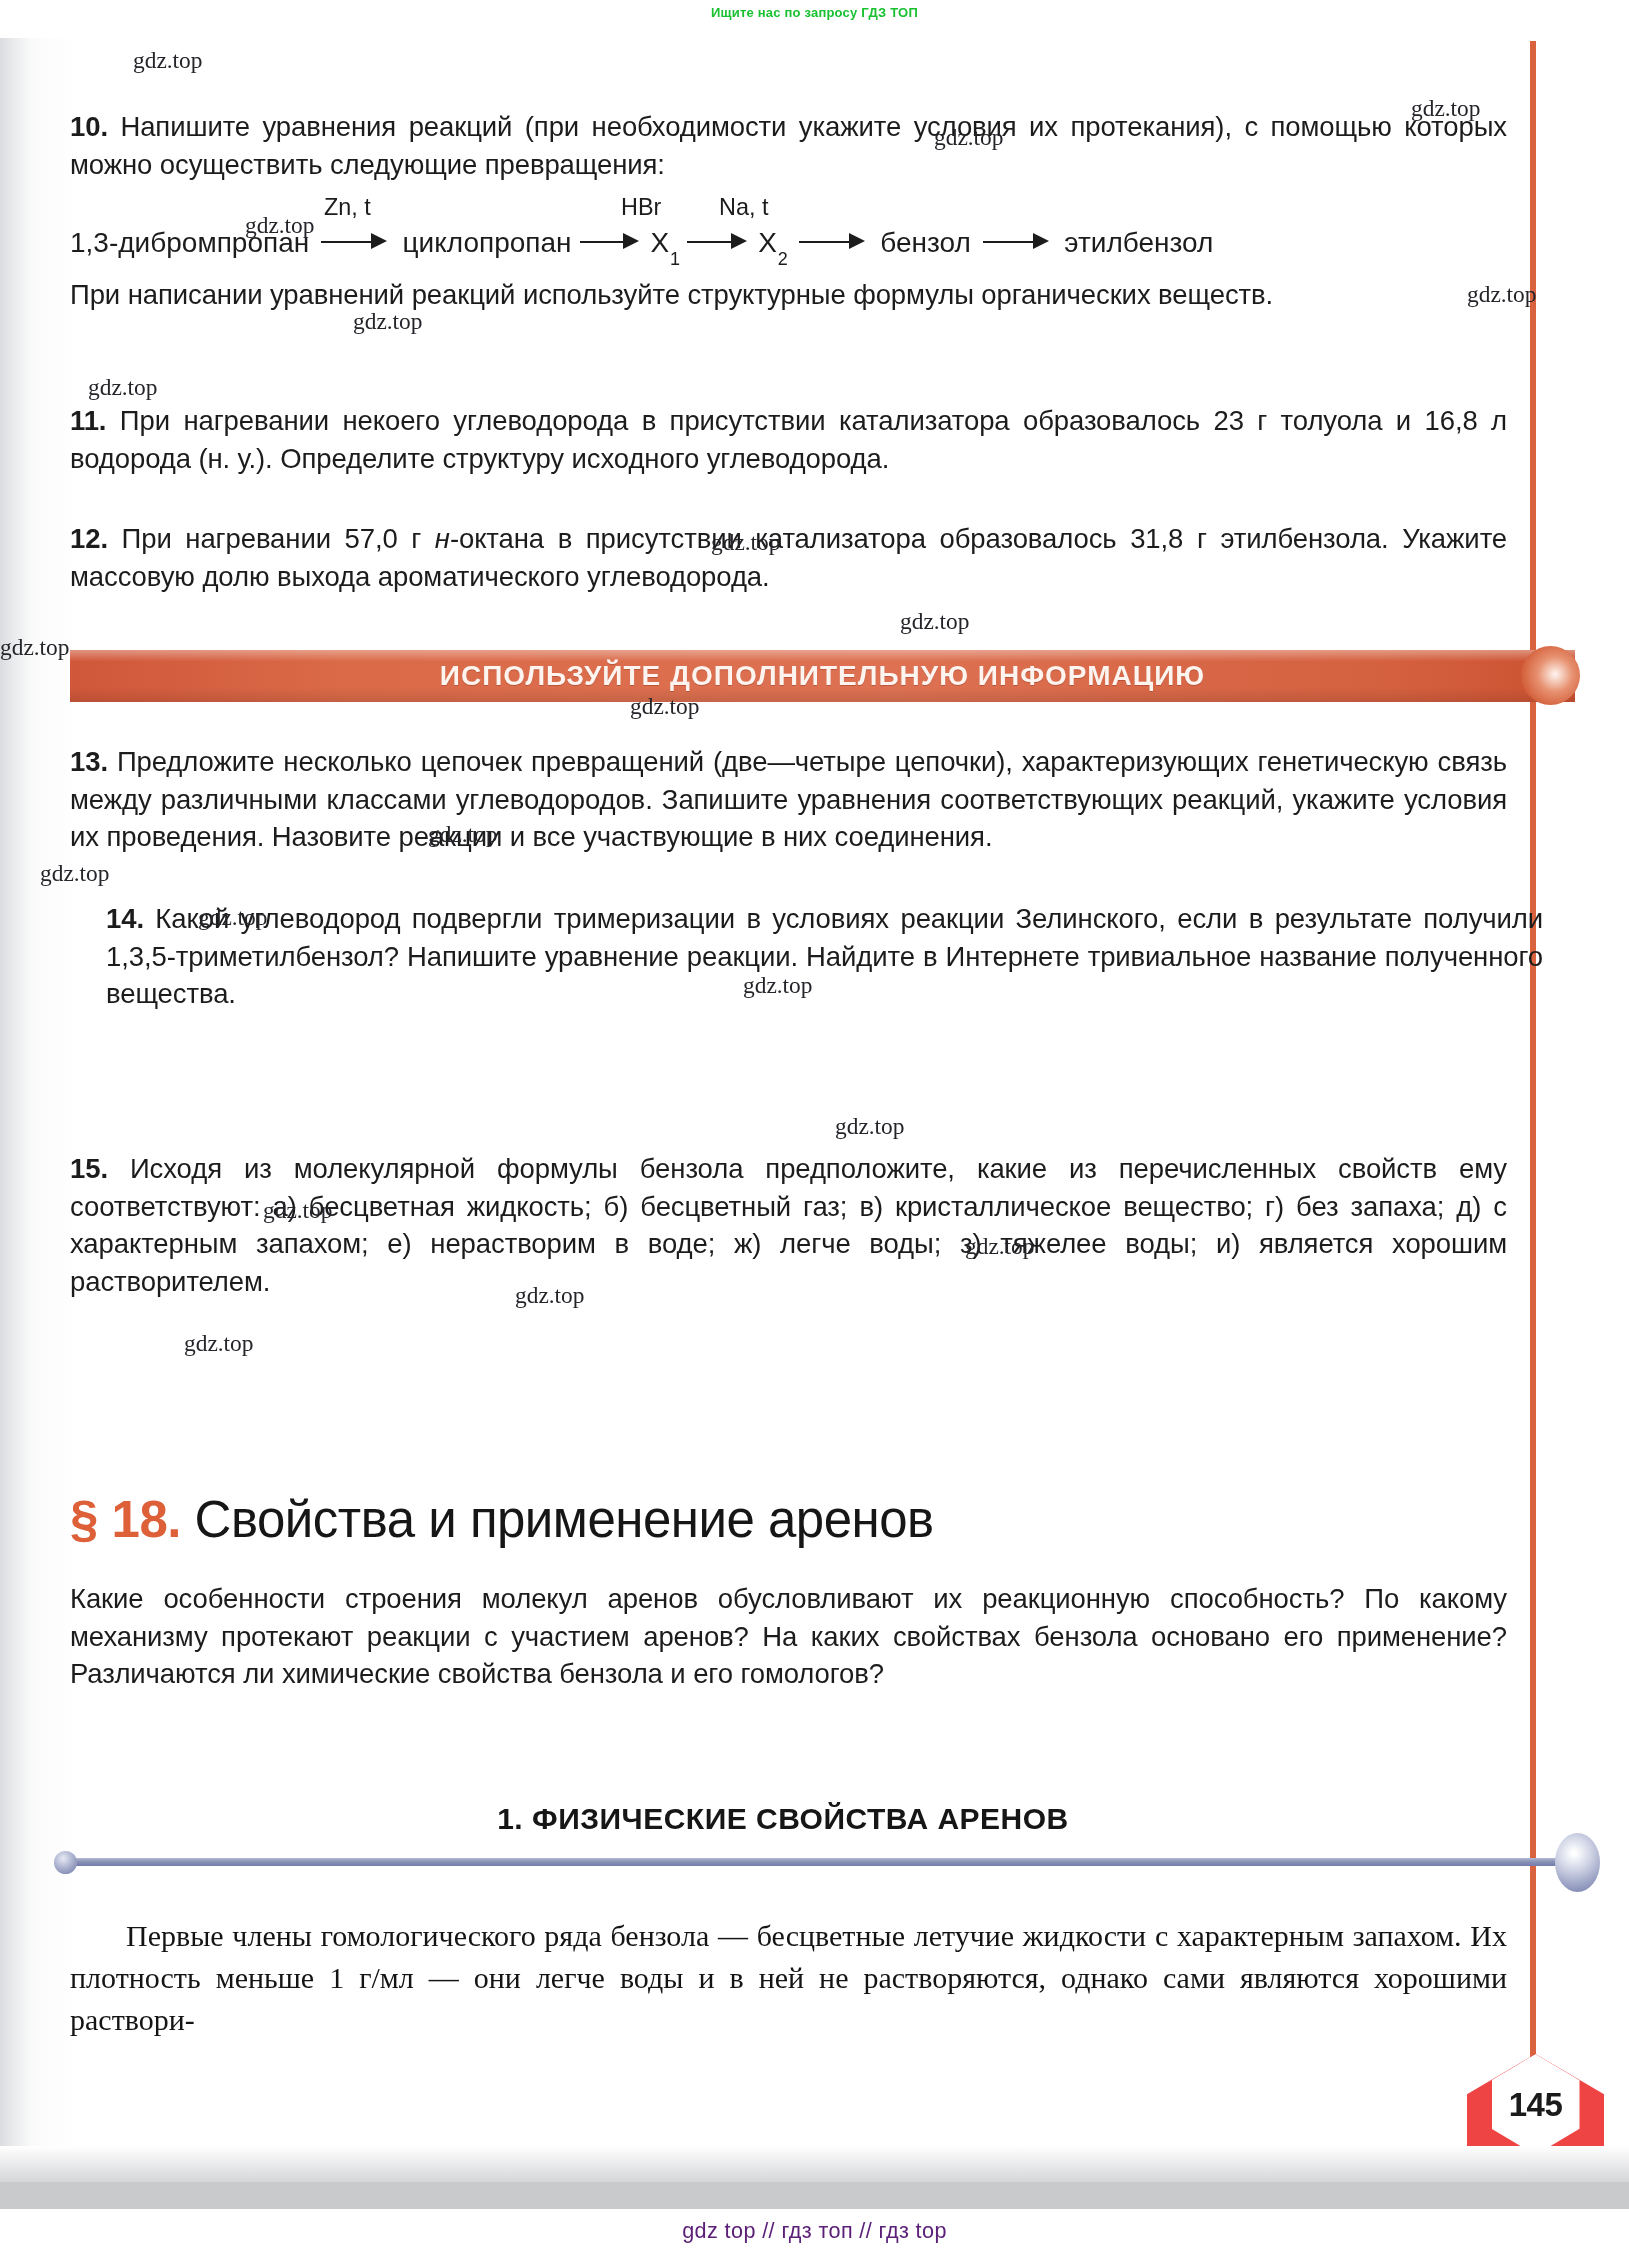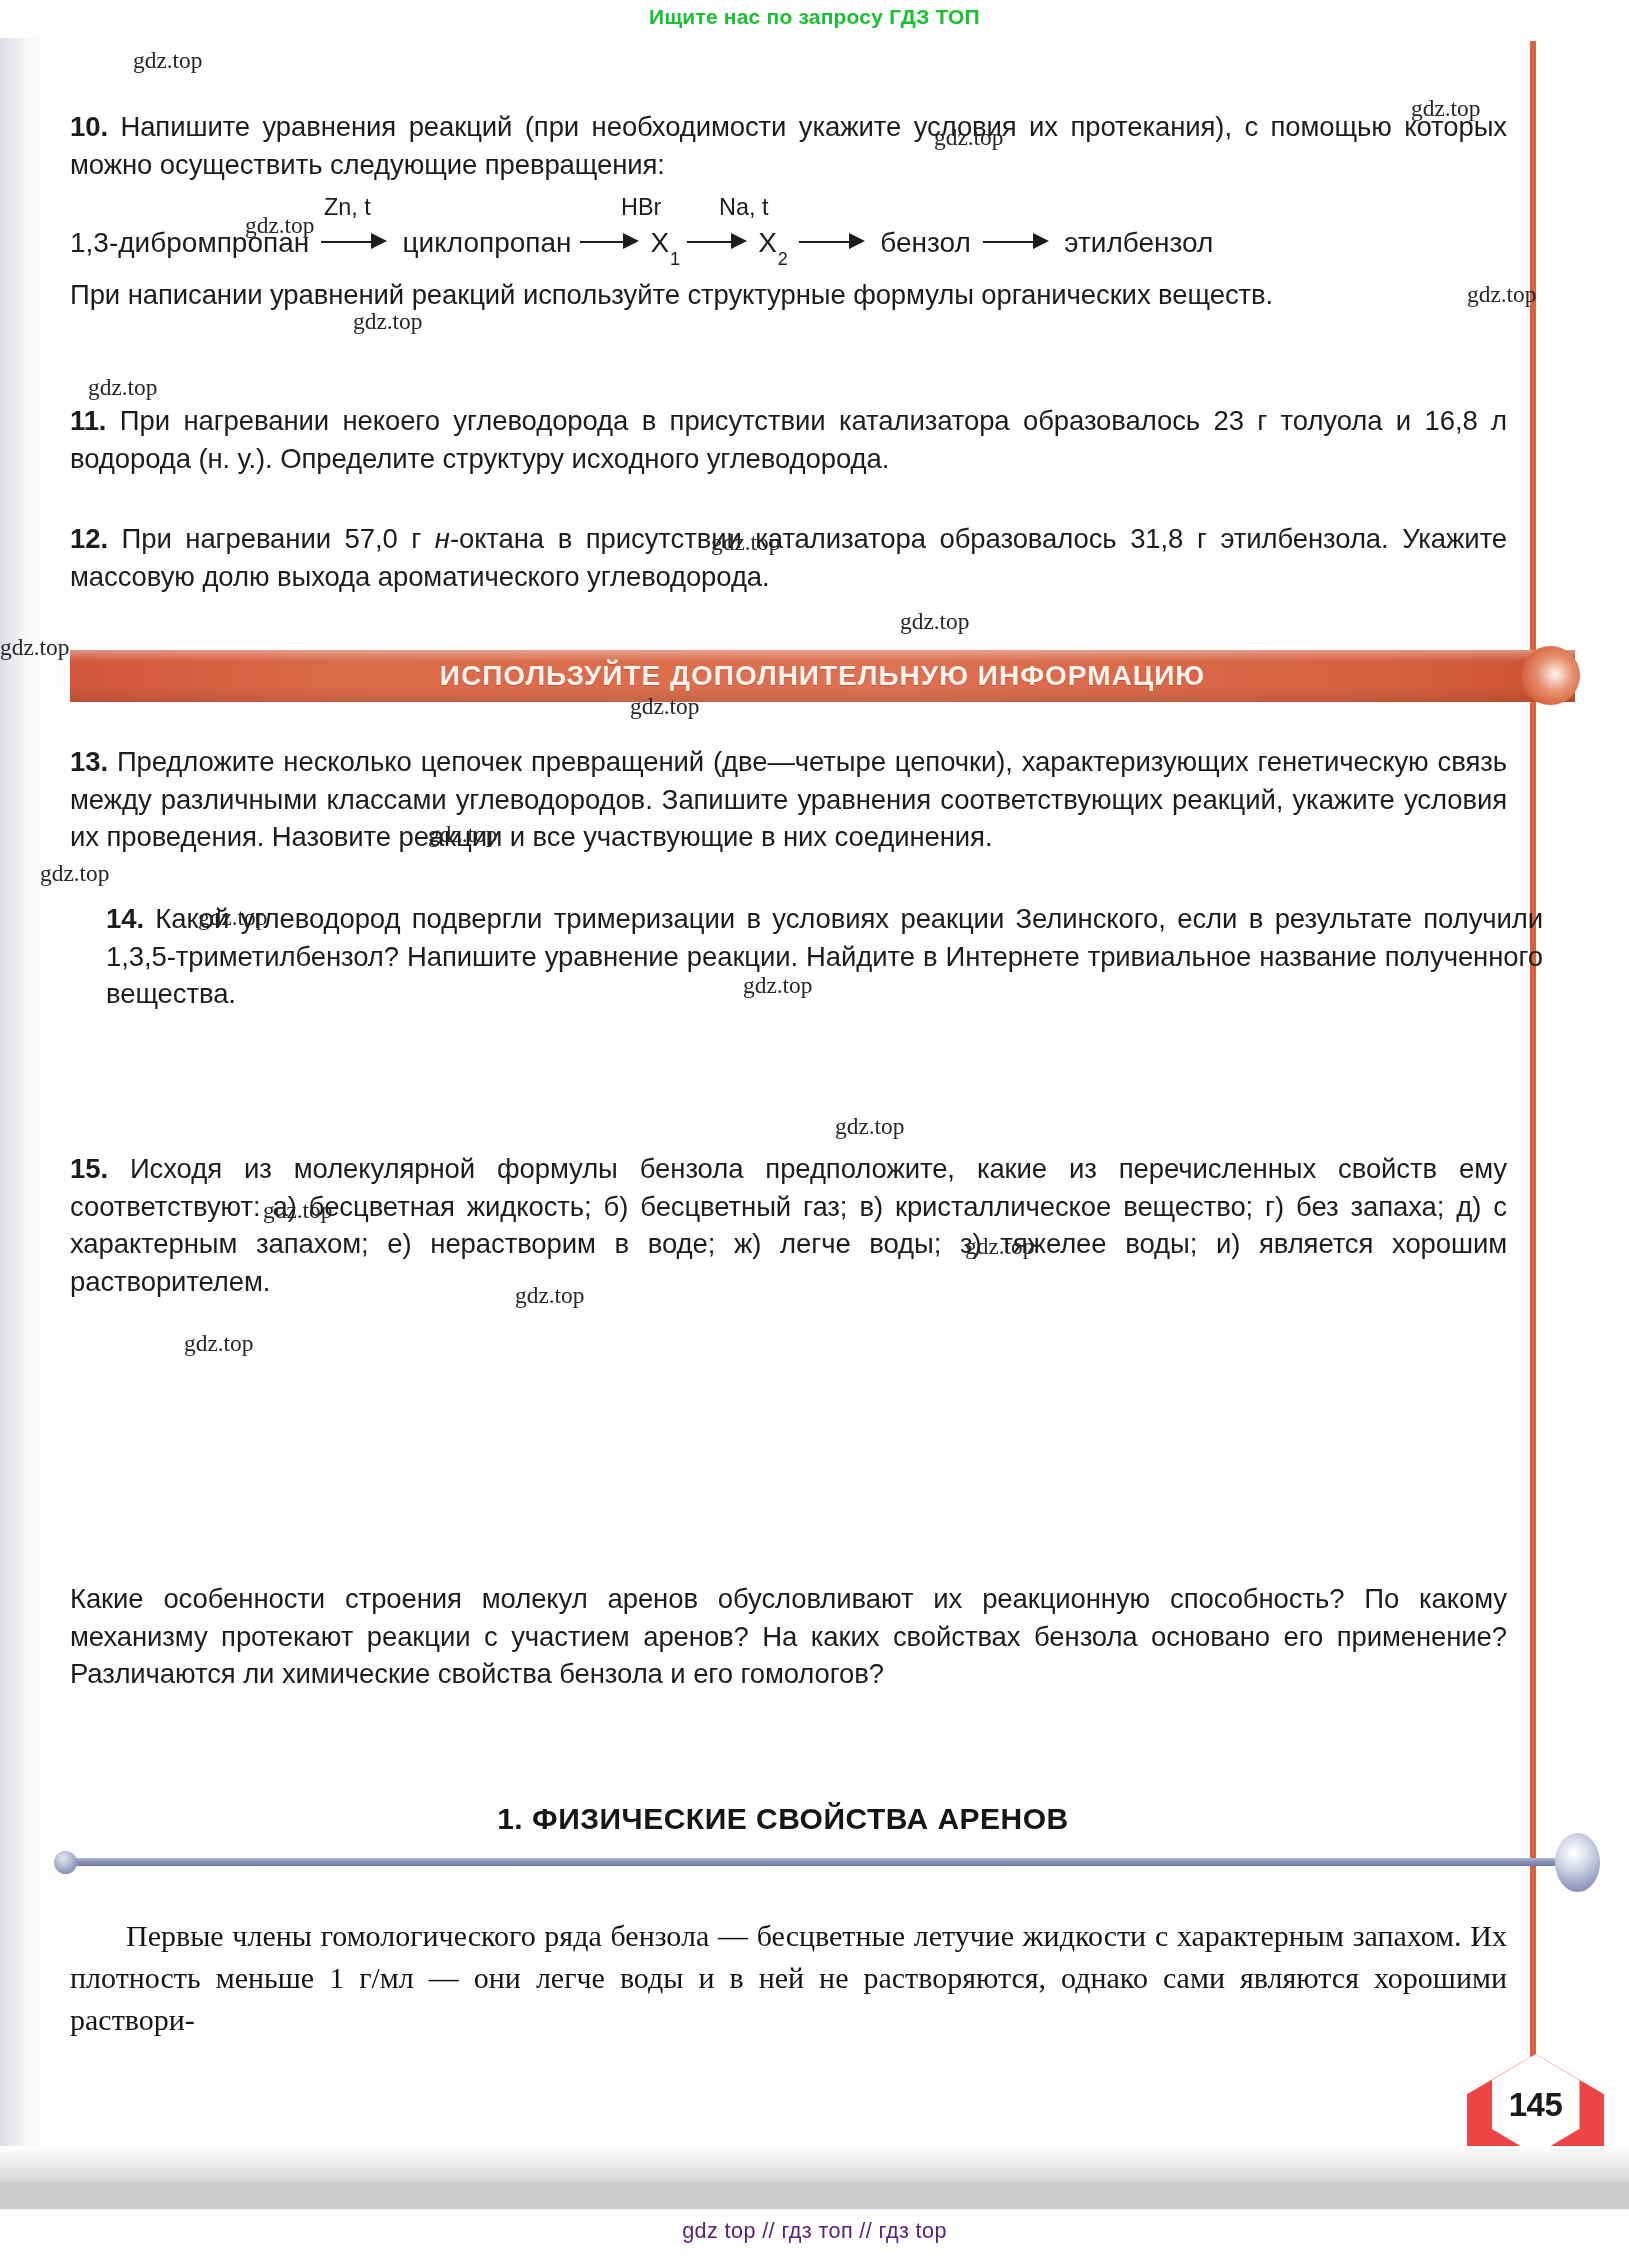--- a/index.html
+++ b/index.html
@@ -19,21 +19,21 @@
     background: #ffffff;
   }
 
   
   .promo-top {
     position: absolute;
     top: 5.4px;
     left: 0;
     width: 1629px;
     text-align: center;
-    font-size: 21px;
+    font-size: 13px;
     font-weight: 700;
     color: #19c131;
     letter-spacing: 0.2px;
   }
 
   
   .sheet {
     position: absolute;
     top: 38px;
     left: 0;
@@ -360,20 +360,23 @@
 
   <div class="col" style="top:900px;margin-left:36px;">
     <p class="task"><b>14.</b><span> Какой углеводород подвергли тримеризации в условиях реакции Зелинского, если в результате получили 1,3,5-триметилбензол? Напишите уравнение реакции. Найдите в Интернете тривиальное название полученного вещества.</span></p>
   </div>
 
 
   <div class="col" style="top:1150px;">
     <p class="task"><b>15.</b><span> Исходя из молекулярной формулы бензола предположите, какие из перечисленных свойств ему соответствуют: а) бесцветная жидкость; б) бесцветный газ; в) кристаллическое вещество; г) без запаха; д) с характерным запахом; е) нерастворим в воде; ж) легче воды; з) тяжелее воды; и) является хорошим растворителем.</span></p>
   </div>
 
+  <div class="col" style="top:1490px;">
+    <div class="sect-title"><span class="num">§ 18.</span> <span>Свойства и применение аренов</span></div>
+  </div>
 
   <div class="col" style="top:1580px;">
     <p class="task">Какие особенности строения молекул аренов обусловливают их реакционную способность? По какому механизму протекают реакции с участием аренов? На каких свойствах бензола основано его применение? Различаются ли химические свойства бензола и его гомологов?</p>
   </div>
 
   <div class="col" style="top:1802px;left:54px;">
     <div class="sub-head">
       <div class="txt">1. ФИЗИЧЕСКИЕ СВОЙСТВА АРЕНОВ</div>
       <div class="blue-rule"></div>
       <div class="blue-ball-l"></div>

